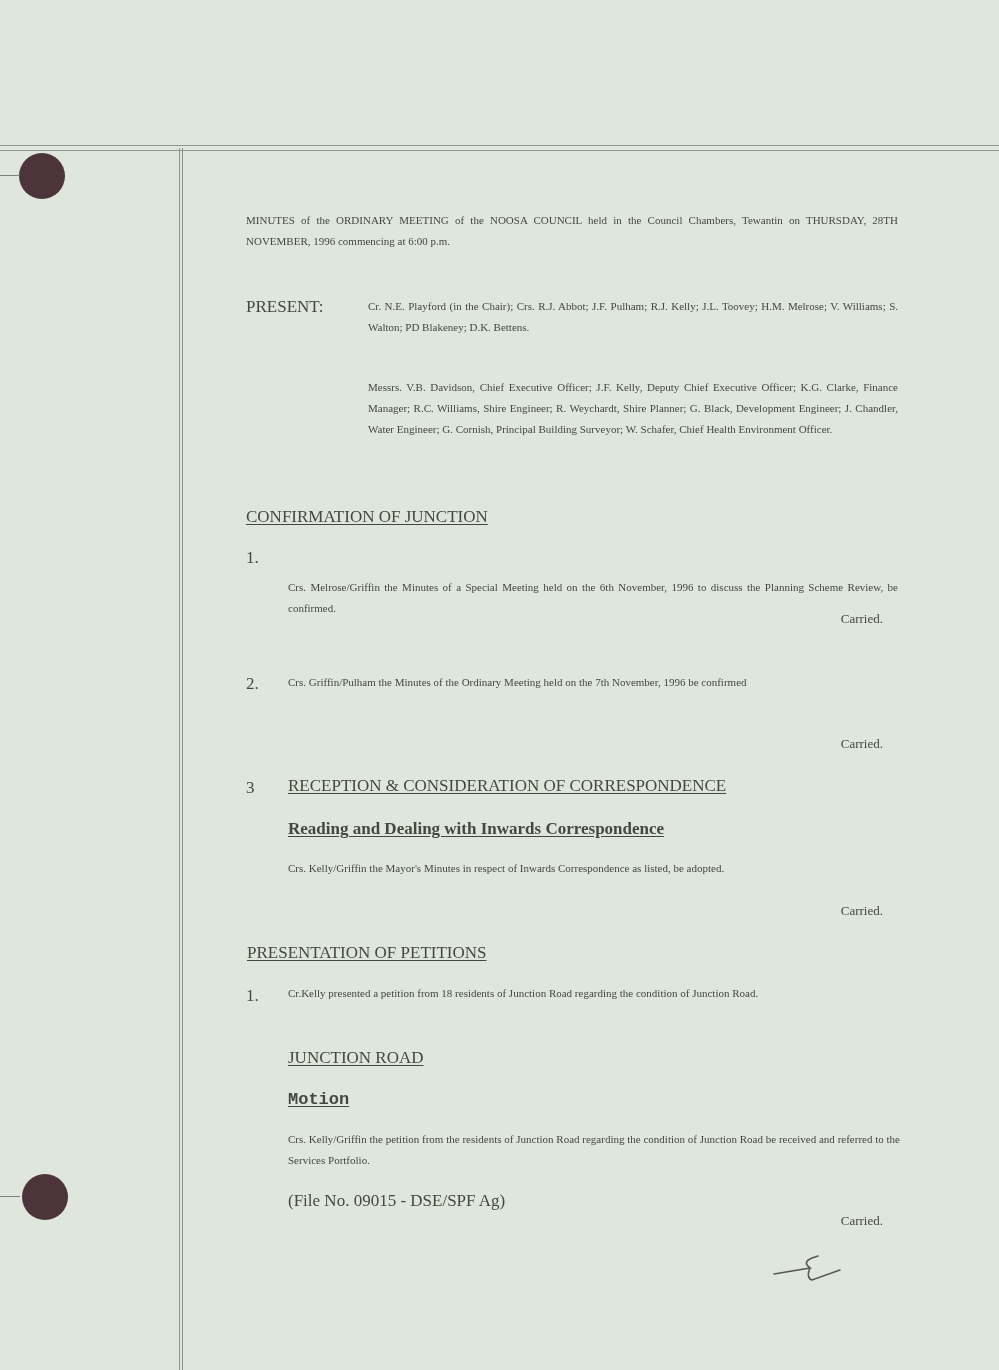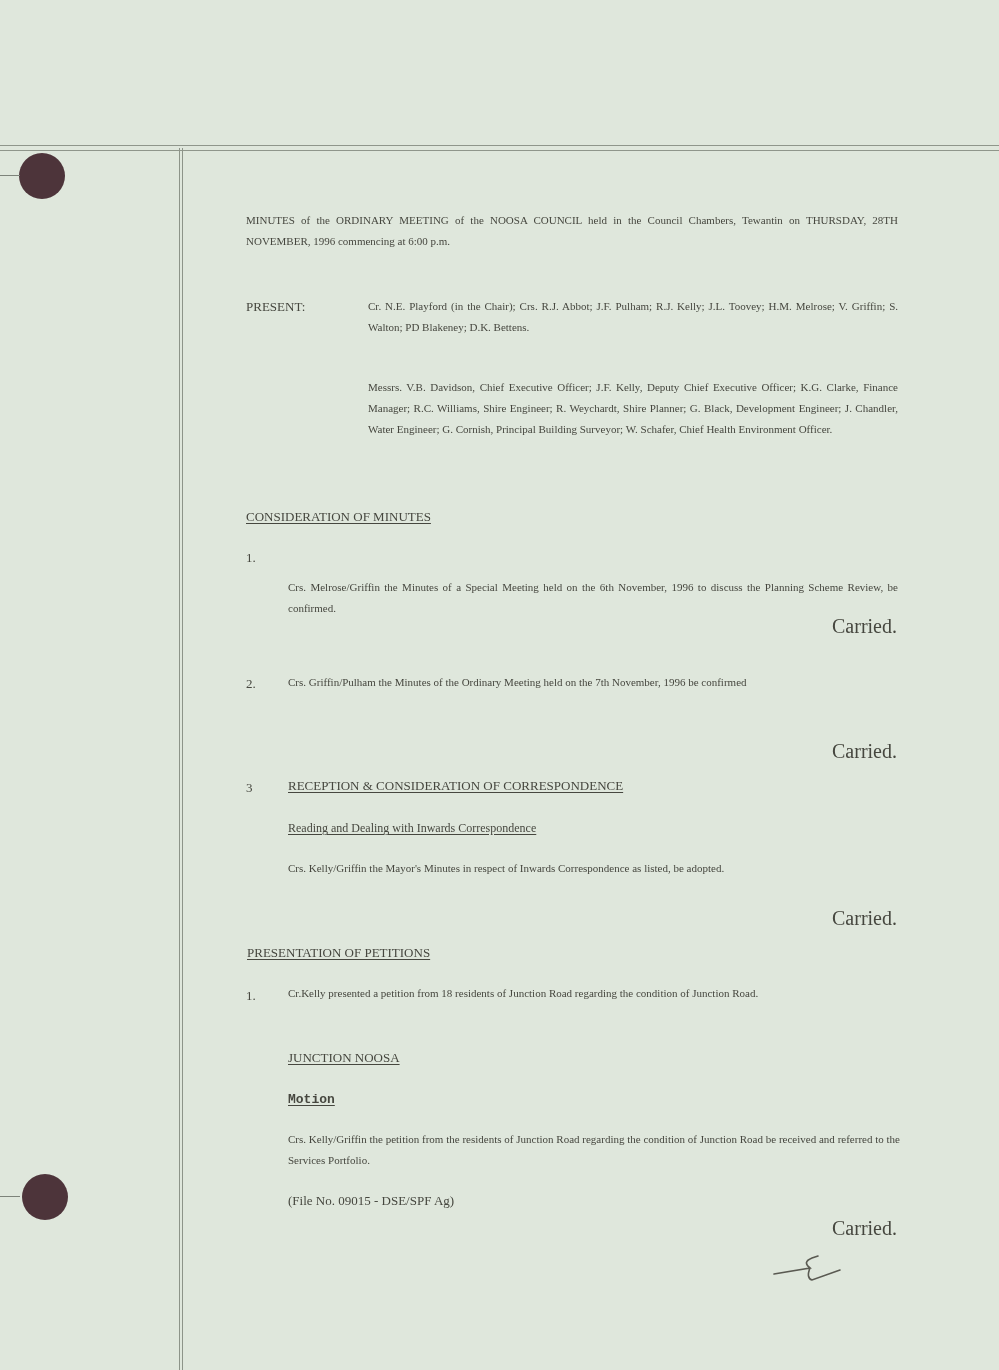--- a/index.html
+++ b/index.html
@@ -6,66 +6,66 @@
   body {
     width: 999px; height: 1370px; position: relative; overflow: hidden;
     background: #dfe7dc;
     font-family: "Liberation Serif", "DejaVu Serif", serif;
     color: #46473f;
   }
   .hline { position: absolute; left: 0; width: 999px; height: 1px; background: #8f968b; }
   .vline { position: absolute; top: 148px; bottom: 0; width: 1px; background: #8d9489; }
   .hole { position: absolute; width: 46px; height: 46px; border-radius: 50%; background: #4d343a; }
   .tick { position: absolute; left: 0; width: 20px; height: 1px; background: #7d837a; }
-  .t { position: absolute; font-size: 13px; line-height: 21px; white-space: nowrap; }
+  .t { position: absolute; font-size: 17px; line-height: 21px; white-space: nowrap; }
   .para { position: absolute; font-size: 11px; line-height: 21px; text-align: justify; text-align-last: left; }
   .u { text-decoration: underline; text-underline-offset: 2px; }
   .b { font-weight: bold; }
-  .right { position: absolute; right: 102px; font-size: 20px; line-height: 21px; margin-top: 8px; }
+  .right { position: absolute; right: 116px; font-size: 13px; line-height: 21px; }
   .sig { position: absolute; left: 772px; top: 1252px; }
 </style>
 </head>
 <body>
 
 <div class="hline" style="top:145px;"></div>
 <div class="hline" style="top:150px;"></div>
 <div class="vline" style="left:179px;"></div>
 <div class="vline" style="left:182px;"></div>
 <div class="hole" style="left:19px; top:153px;"></div>
 <div class="tick" style="top:175px;"></div>
 <div class="hole" style="left:22px; top:1174px;"></div>
 <div class="tick" style="top:1196px;"></div>
 
 <div class="para" style="left:246px; top:210px; width:652px;">MINUTES of the ORDINARY MEETING of the NOOSA COUNCIL held in the Council Chambers, Tewantin on THURSDAY, 28TH NOVEMBER, 1996 commencing at 6:00 p.m.</div>
 
 <div class="t" style="left:246px; top:296px;">PRESENT:</div>
-<div class="para" style="left:368px; top:296px; width:530px;">Cr. N.E. Playford (in the Chair); Crs. R.J. Abbot; J.F. Pulham; R.J. Kelly; J.L. Toovey; H.M. Melrose; V. Griffin; S. Walton; PD Blakeney; D.K. Bettens.</div>
+<div class="para" style="left:368px; top:296px; width:530px;">Cr. N.E. Playford (in the Chair); Crs. R.J. Abbot; J.F. Pulham; R.J. Kelly; J.L. Toovey; H.M. Melrose; V. Williams; S. Walton; PD Blakeney; D.K. Bettens.</div>
 <div class="para" style="left:368px; top:377px; width:530px;">Messrs. V.B. Davidson, Chief Executive Officer; J.F. Kelly, Deputy Chief Executive Officer; K.G. Clarke, Finance Manager; R.C. Williams, Shire Engineer; R. Weychardt, Shire Planner; G. Black, Development Engineer; J. Chandler, Water Engineer; G. Cornish, Principal Building Surveyor; W. Schafer, Chief Health Environment Officer.</div>
 
-<div class="t u" style="left:246px; top:506px;">CONSIDERATION OF MINUTES</div>
+<div class="t u" style="left:246px; top:506px;">CONFIRMATION OF JUNCTION</div>
 
 <div class="t" style="left:246px; top:547px;">1.</div>
 <div class="para" style="left:288px; top:546px; width:610px;margin-top:31px;">Crs. Melrose/Griffin the Minutes of a Special Meeting held on the 6th November, 1996 to discuss the Planning Scheme Review, be confirmed.</div>
 <div class="right" style="top:608px;">Carried.</div>
 
 <div class="t" style="left:246px; top:673px;">2.</div>
 <div class="para" style="left:288px; top:672px; width:610px;">Crs. Griffin/Pulham the Minutes of the Ordinary Meeting held on the 7th November, 1996 be confirmed</div>
 <div class="right" style="top:733px;">Carried.</div>
 
 <div class="t" style="left:246px; top:777px;">3</div>
 <div class="t u" style="left:288px; top:775px;">RECEPTION &amp; CONSIDERATION OF CORRESPONDENCE</div>
-<div class="t u" style="left:288px; top:818px; font-size:12px;">Reading and Dealing with Inwards Correspondence</div>
+<div class="t u" style="left:288px; top:818px; font-size:17px;font-weight:bold;">Reading and Dealing with Inwards Correspondence</div>
 <div class="para" style="left:288px; top:858px; width:590px; text-align:right;">Crs. Kelly/Griffin the Mayor's Minutes in respect of Inwards Correspondence as listed, be adopted.</div>
 <div class="right" style="top:900px;">Carried.</div>
 
 <div class="t u" style="left:247px; top:942px;">PRESENTATION OF PETITIONS</div>
 
 <div class="t" style="left:246px; top:985px;">1.</div>
 <div class="para" style="left:288px; top:983px; width:612px;">Cr.Kelly presented a petition from 18 residents of Junction Road regarding the condition of Junction Road.</div>
-<div class="t u" style="left:288px; top:1047px;">JUNCTION NOOSA</div>
+<div class="t u" style="left:288px; top:1047px;">JUNCTION ROAD</div>
 <div class="t u b" style="left:288px; top:1089px;font-family:Liberation Mono, monospace;">Motion</div>
 <div class="para" style="left:288px; top:1129px; width:612px;">Crs. Kelly/Griffin the petition from the residents of Junction Road regarding the condition of Junction Road be received and referred to the Services Portfolio.</div>
 <div class="t" style="left:288px; top:1190px;">(File No. 09015 - DSE/SPF Ag)</div>
 <div class="right" style="top:1210px;">Carried.</div>
 
 <svg class="sig" width="76" height="36" viewBox="0 0 76 36">
   <path d="M2 22 L38 16 Q30 10 40 6 L46 4 M38 16 Q34 26 40 28 L68 18" fill="none" stroke="#5a5a52" stroke-width="1.6" stroke-linecap="round"></path>
 </svg>
 
 </body></html>

